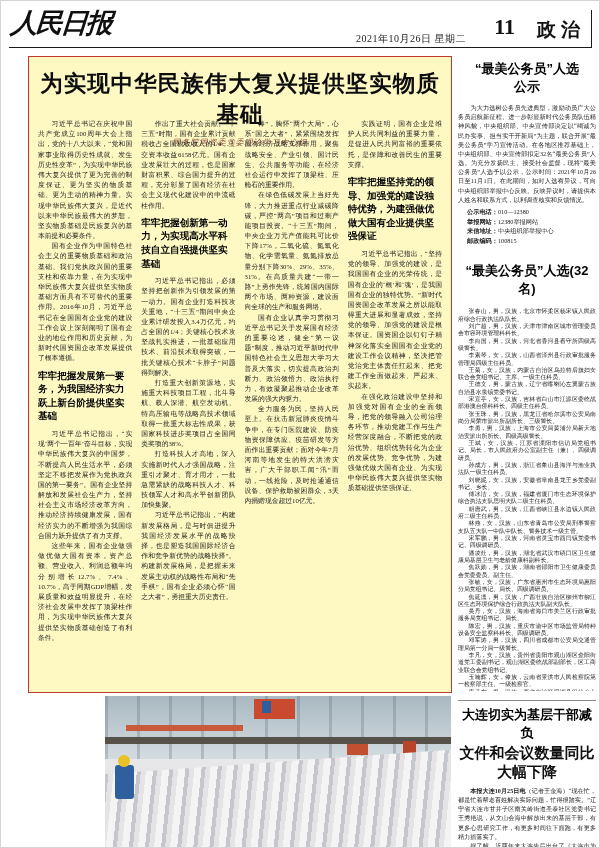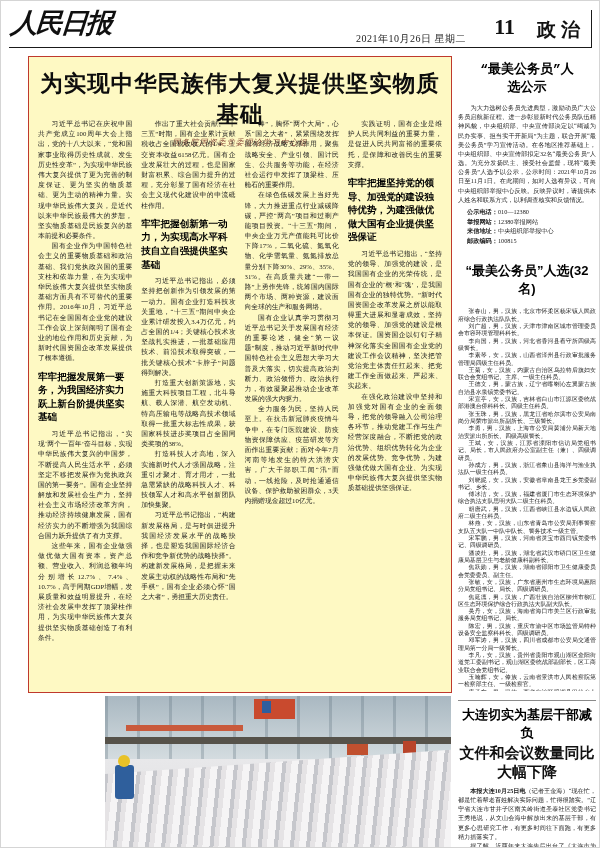--- a/index.html
+++ b/index.html
@@ -18,26 +18,26 @@
 
   
   #main-box{position:absolute;left:27px;top:55px;width:424px;height:637px;
             border:1.5px solid #bf392d;box-sizing:border-box;background:#fef9c3;}
   #main-headline{margin:11px 8px 0;text-align:center;font-family:"Liberation Sans","DejaVu Sans",sans-serif;
             font-weight:900;font-size:22.5px;letter-spacing:1px;color:#0d0d0d;}
   #main-byline{margin-top:7px;text-align:center;font-size:8px;font-style:italic;color:#8a4b3c;letter-spacing:1px;}
   #cols{position:absolute;left:9px;right:9px;top:62px;bottom:7px;display:flex;gap:9px;}
   .col{flex:1 1 0;overflow:hidden;text-align:justify;}
   .col p{font-size:6.8px;line-height:1.5;margin:0;text-indent:2em;}
-  .col .sub{font-family:Liberation Serif, serif;font-weight:800;font-size:9.6px;
+  .col .sub{font-family:Liberation Mono, monospace;font-weight:800;font-size:9.6px;
             line-height:1.42;margin:6px 0 5px;color:#000;text-indent:0;text-align:left;}
 
   
   #right-panel{position:absolute;left:457px;top:57px;width:138px;height:633px;overflow:hidden;}
-  .rp-h1{font-family:Liberation Mono, monospace;font-weight:900;font-size:13px;
+  .rp-h1{font-family:Liberation Sans, sans-serif;font-weight:900;font-size:13px;
          text-align:center;margin:2px 16px 7px;color:#000;}
   .rp-body p{font-size:6.2px;line-height:1.48;margin:0;text-indent:2em;text-align:justify;}
   #contacts{margin-top:3px;}
   #contacts p{font-size:6.2px;line-height:1.55;margin:0;padding-left:9px;}
   #contacts b{font-weight:800;}
   .rp-h2{font-family:"Liberation Sans","DejaVu Sans",sans-serif;font-weight:900;font-size:13px;
          text-align:center;margin:17px 0 10px;color:#000;}
   #names p{font-size:5.9px;line-height:1.24;margin:0;text-indent:1.8em;text-align:justify;}
 
   

